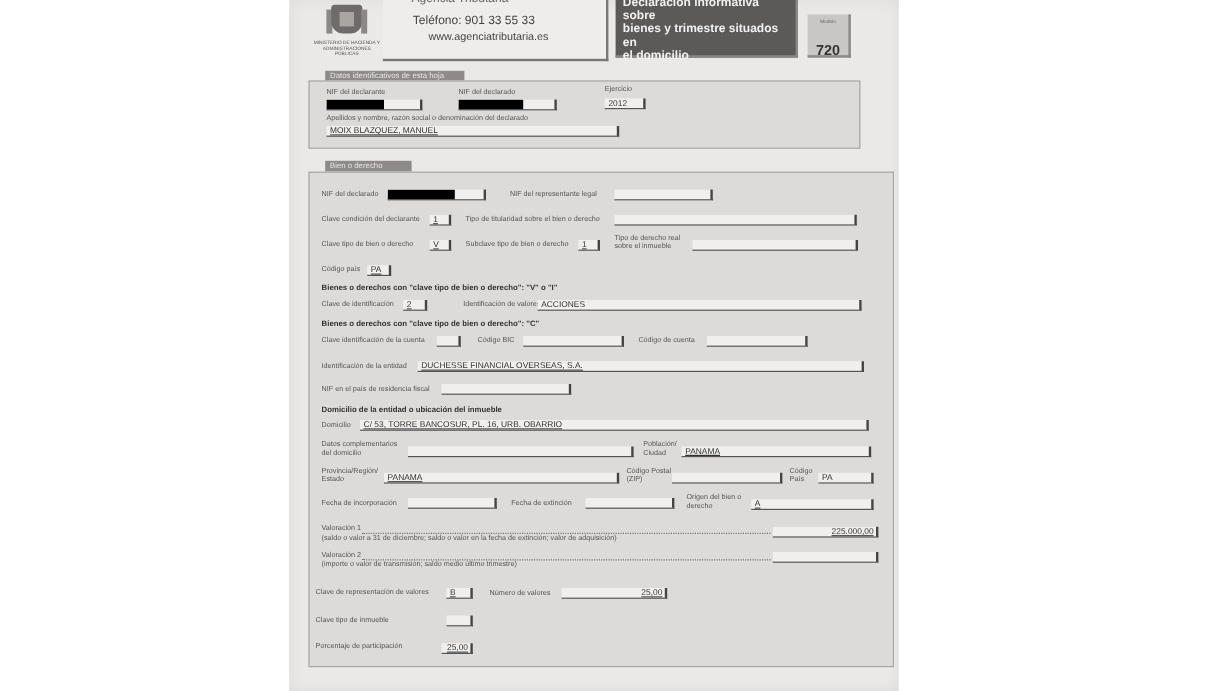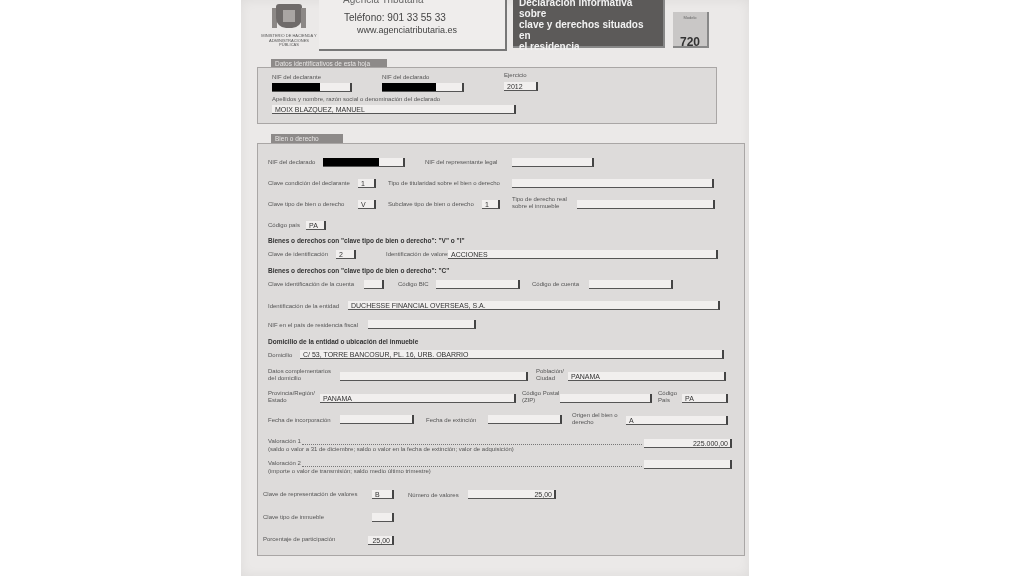--- a/index.html
+++ b/index.html
@@ -81,22 +81,22 @@
   </div>
 
   <div class="agency-box">
     <div class="agency-name">Agencia Tributaria</div>
     <div class="agency-phone">Teléfono: 901 33 55 33</div>
     <div class="agency-web">www.agenciatributaria.es</div>
   </div>
 
   <div class="title-box">
     <span style="margin-top:-3px;">Declaración informativa sobre</span>
-    <span>clave y derechos situados en</span>
-    <span>el residencia</span>
+    <span>bienes y trimestre situados en</span>
+    <span>el domicilio</span>
   </div>
 
   <div class="modelo-box">
     <div class="modelo-label">Modelo</div>
     <div class="modelo-num">720</div>
   </div>
 
   <div class="sec-tab" style="left:30px; top:59px; width:116px;">Datos identificativos de esta hoja</div>
   <div class="panel" style="left:16px; top:67px; width:460px; height:57px;">
     <div class="lbl" style="left:14px; top:6px;">NIF del declarante</div>

